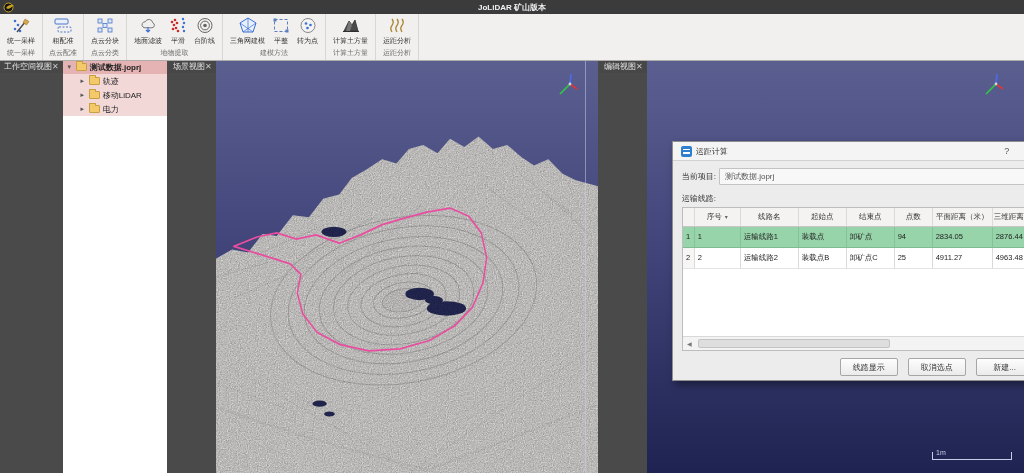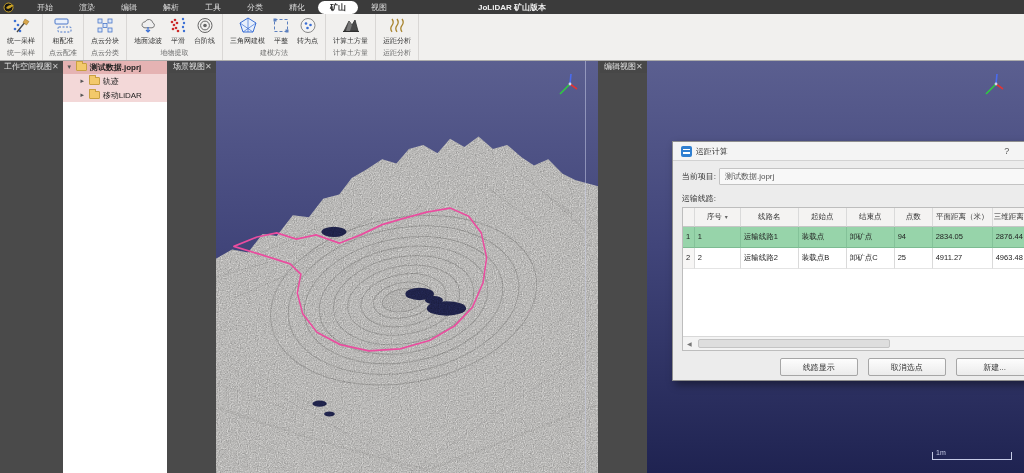--- a/index.html
+++ b/index.html
@@ -86,46 +86,35 @@
   .sort-glyph{font-size:6px;color:#666;margin-left:3px}
   .hscroll{position:absolute;left:0;right:0;bottom:0;height:13px;background:#f3f3f3;
            border-top:1px solid #d8d8d8;display:flex;align-items:center}
   .scroll-btn{width:13px;text-align:center;font-size:6px;color:#777;flex:none}
   .scroll-track{flex:1;position:relative;height:100%}
   .scroll-thumb{position:absolute;left:2px;top:2px;bottom:2px;width:190px;background:#dedede;
                 border:1px solid #c4c4c4;border-radius:2px}
   .dialog-buttons{display:flex;justify-content:flex-end;gap:10px;margin-top:7px}
   .dlg-btn{min-width:56px;height:16px;background:linear-gradient(#fdfdfd,#ebebeb);
            border:1px solid #a6a6a6;border-radius:2px;color:#333;font-size:8px;
-           display:flex;align-items:center;justify-content:center;padding:0 10px;cursor:default}
+           display:flex;align-items:center;justify-content:center;padding:0 0;cursor:default}
 
   
   .scalebar{position:absolute;right:12px;bottom:13px;width:78px;height:7px;
             border-left:1px solid #c6cbe6;border-right:1px solid #c6cbe6;border-bottom:1px solid #c6cbe6}
   .scalebar-label{position:absolute;left:3px;top:-3px;color:#c6cbe6;font-size:7px}
 </style>
 </head>
 <body>
 
 <div class="titlebar">
   <svg class="logo" viewBox="0 0 13 11">
     <circle cx="5.5" cy="5.5" r="4.5" fill="#141414" stroke="#c9a227" stroke-width="1"></circle>
     <path d="M3,6 Q6,2 11,3 Q8,6 5,7 Z" fill="#c9a227"></path>
   </svg>
-  <div class="menus">
-    <span class="menu-item">开始</span>
-    <span class="menu-item">渲染</span>
-    <span class="menu-item">编辑</span>
-    <span class="menu-item">解析</span>
-    <span class="menu-item">工具</span>
-    <span class="menu-item">分类</span>
-    <span class="menu-item">精化</span>
-    <span class="menu-item active">矿山</span>
-    <span class="menu-item">视图</span>
-  </div>
   <div class="app-title">JoLiDAR 矿山版本</div>
 </div>
 
 <div class="ribbon">
 
   <div class="rgroup">
     <div class="ritems">
       <div class="ritem">
         <svg viewBox="0 0 20 19">
           <circle cx="4" cy="5" r="1.3" fill="#3b6fd4"></circle>
@@ -288,20 +277,25 @@
     </div>
     <div class="tree-row child">
       <span class="caret">▸</span>
       <span class="folder"></span>
       <span>轨迹</span>
     </div>
     <div class="tree-row child">
       <span class="caret">▸</span>
       <span class="folder"></span>
       <span>移动LiDAR</span>
+    </div>
+    <div class="tree-row child">
+      <span class="caret">▸</span>
+      <span class="folder"></span>
+      <span>电力</span>
     </div>
   </div>
 </div>
 
 <div class="panel scene">
   <div class="panel-header">
     <span>场景视图</span>
     <span class="panel-close">✕</span>
   </div>
   <div class="viewport">

